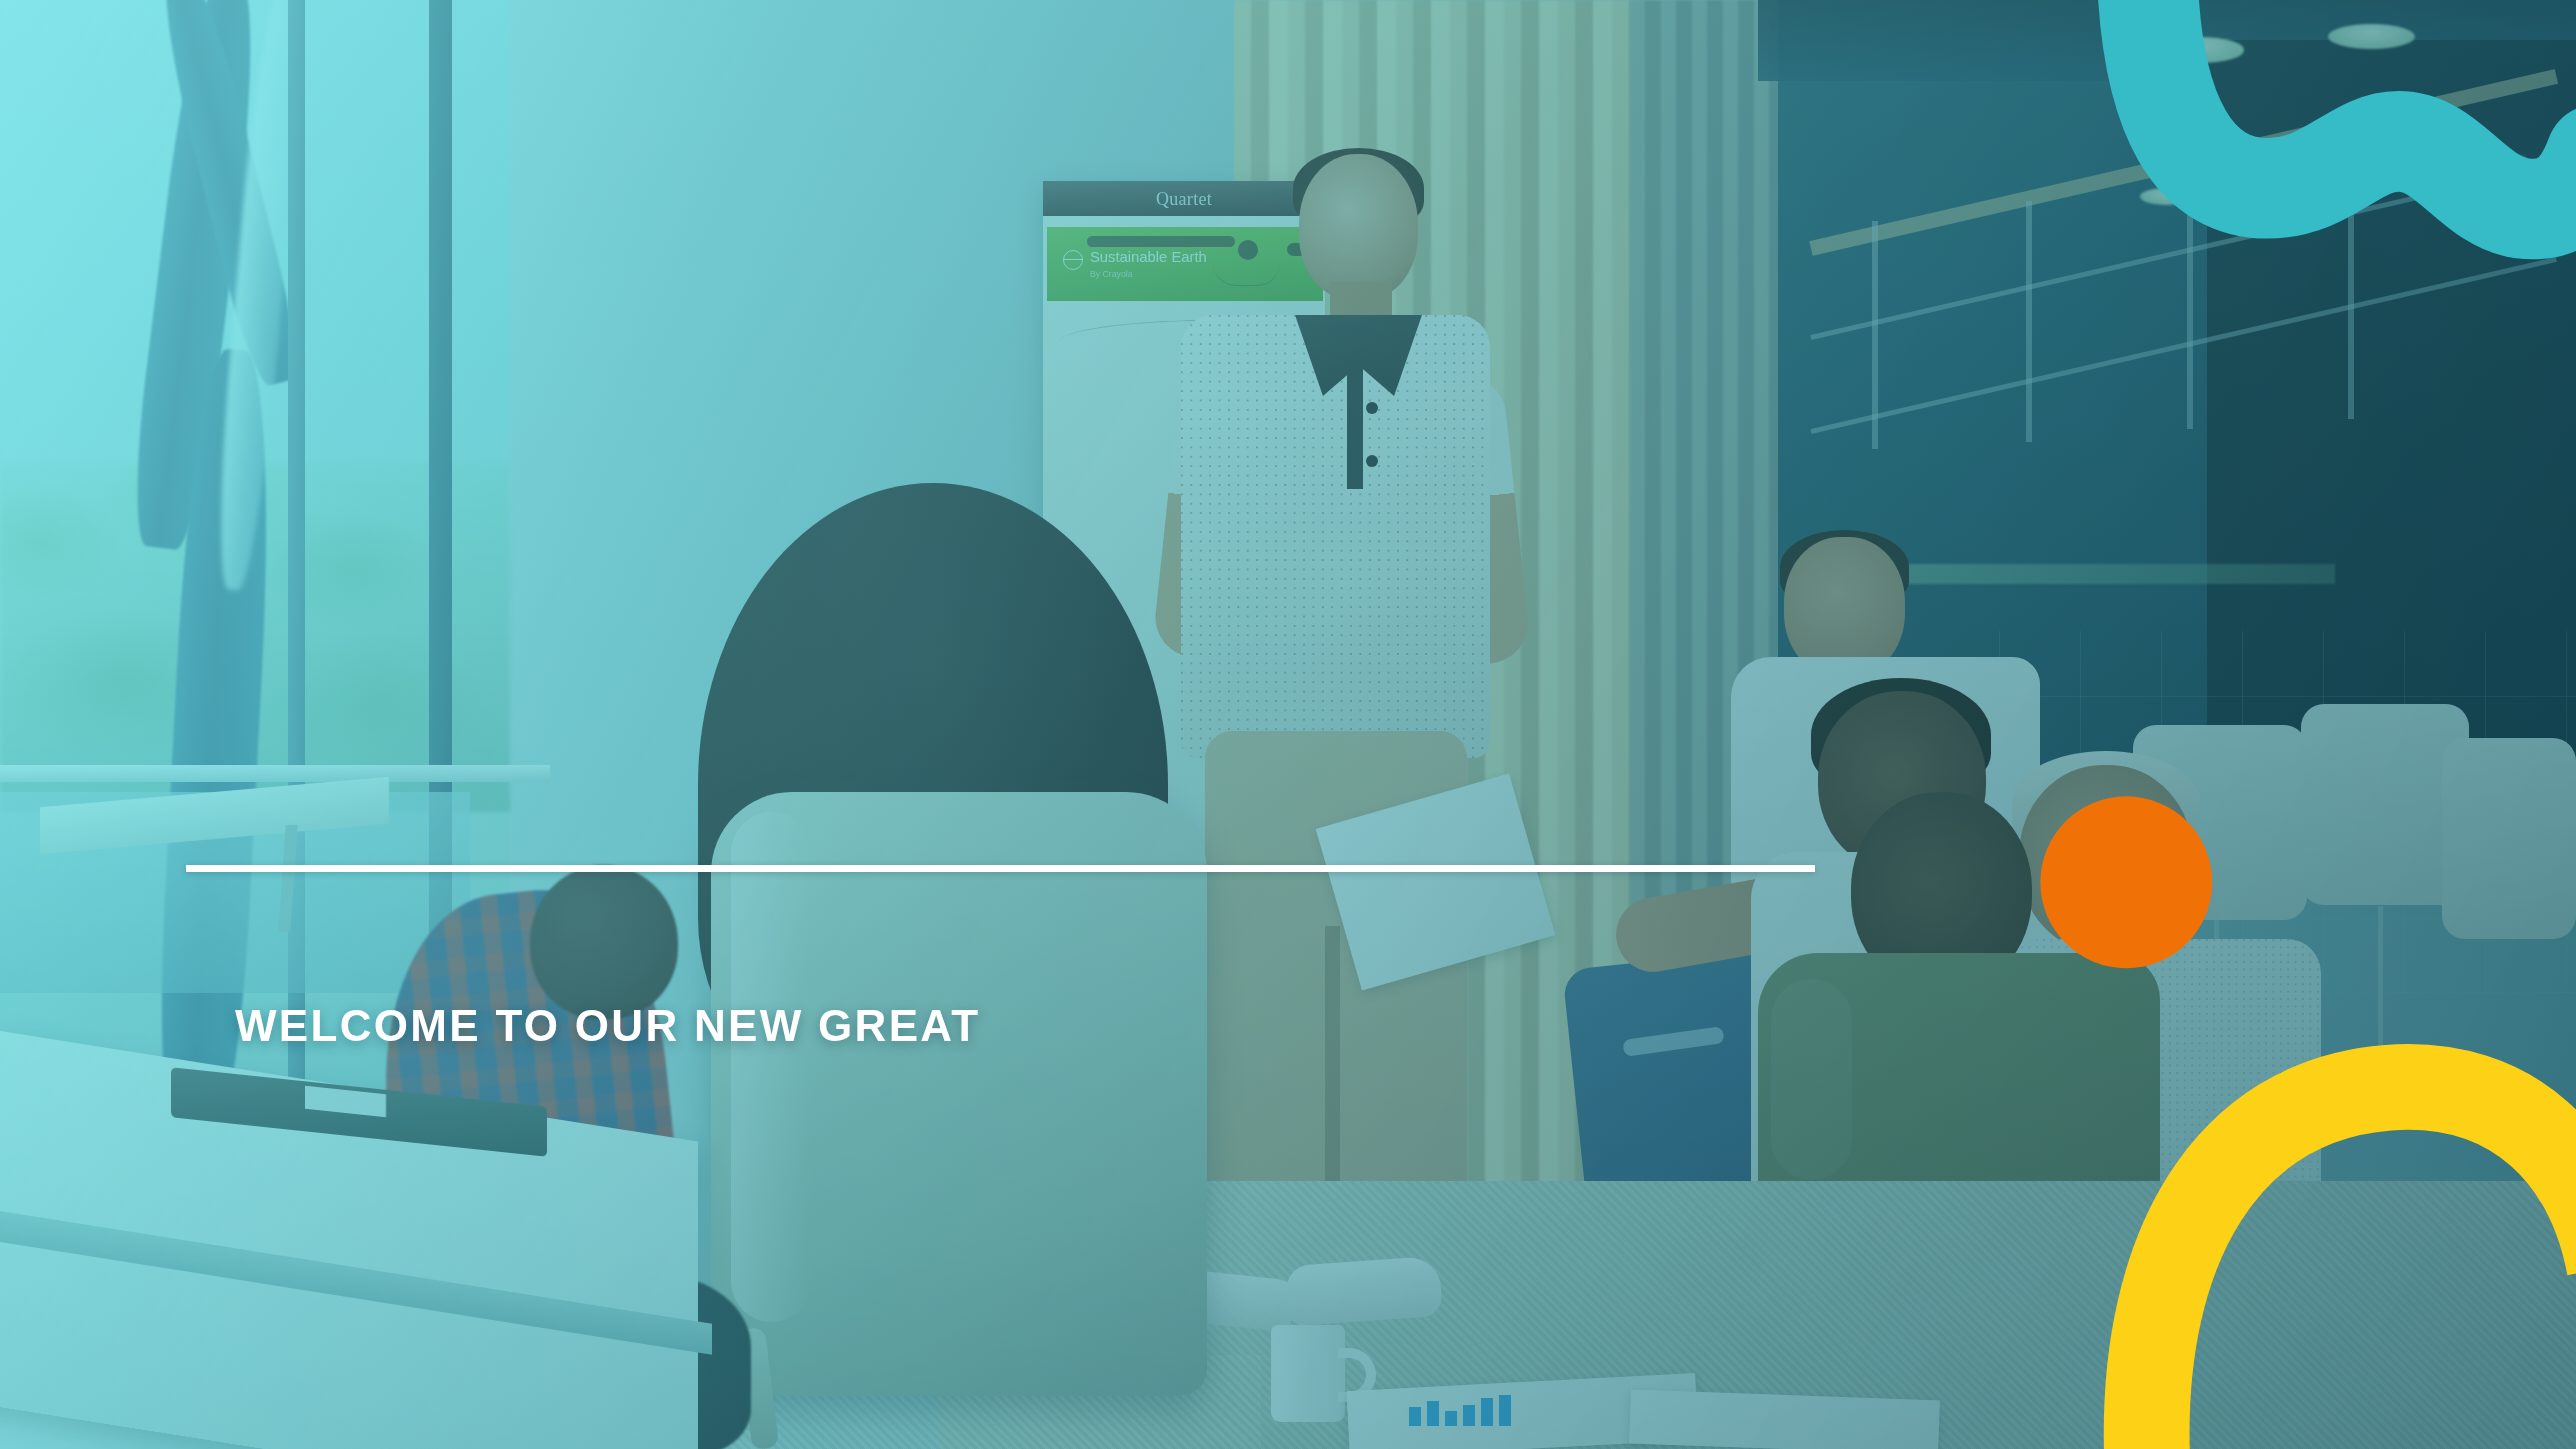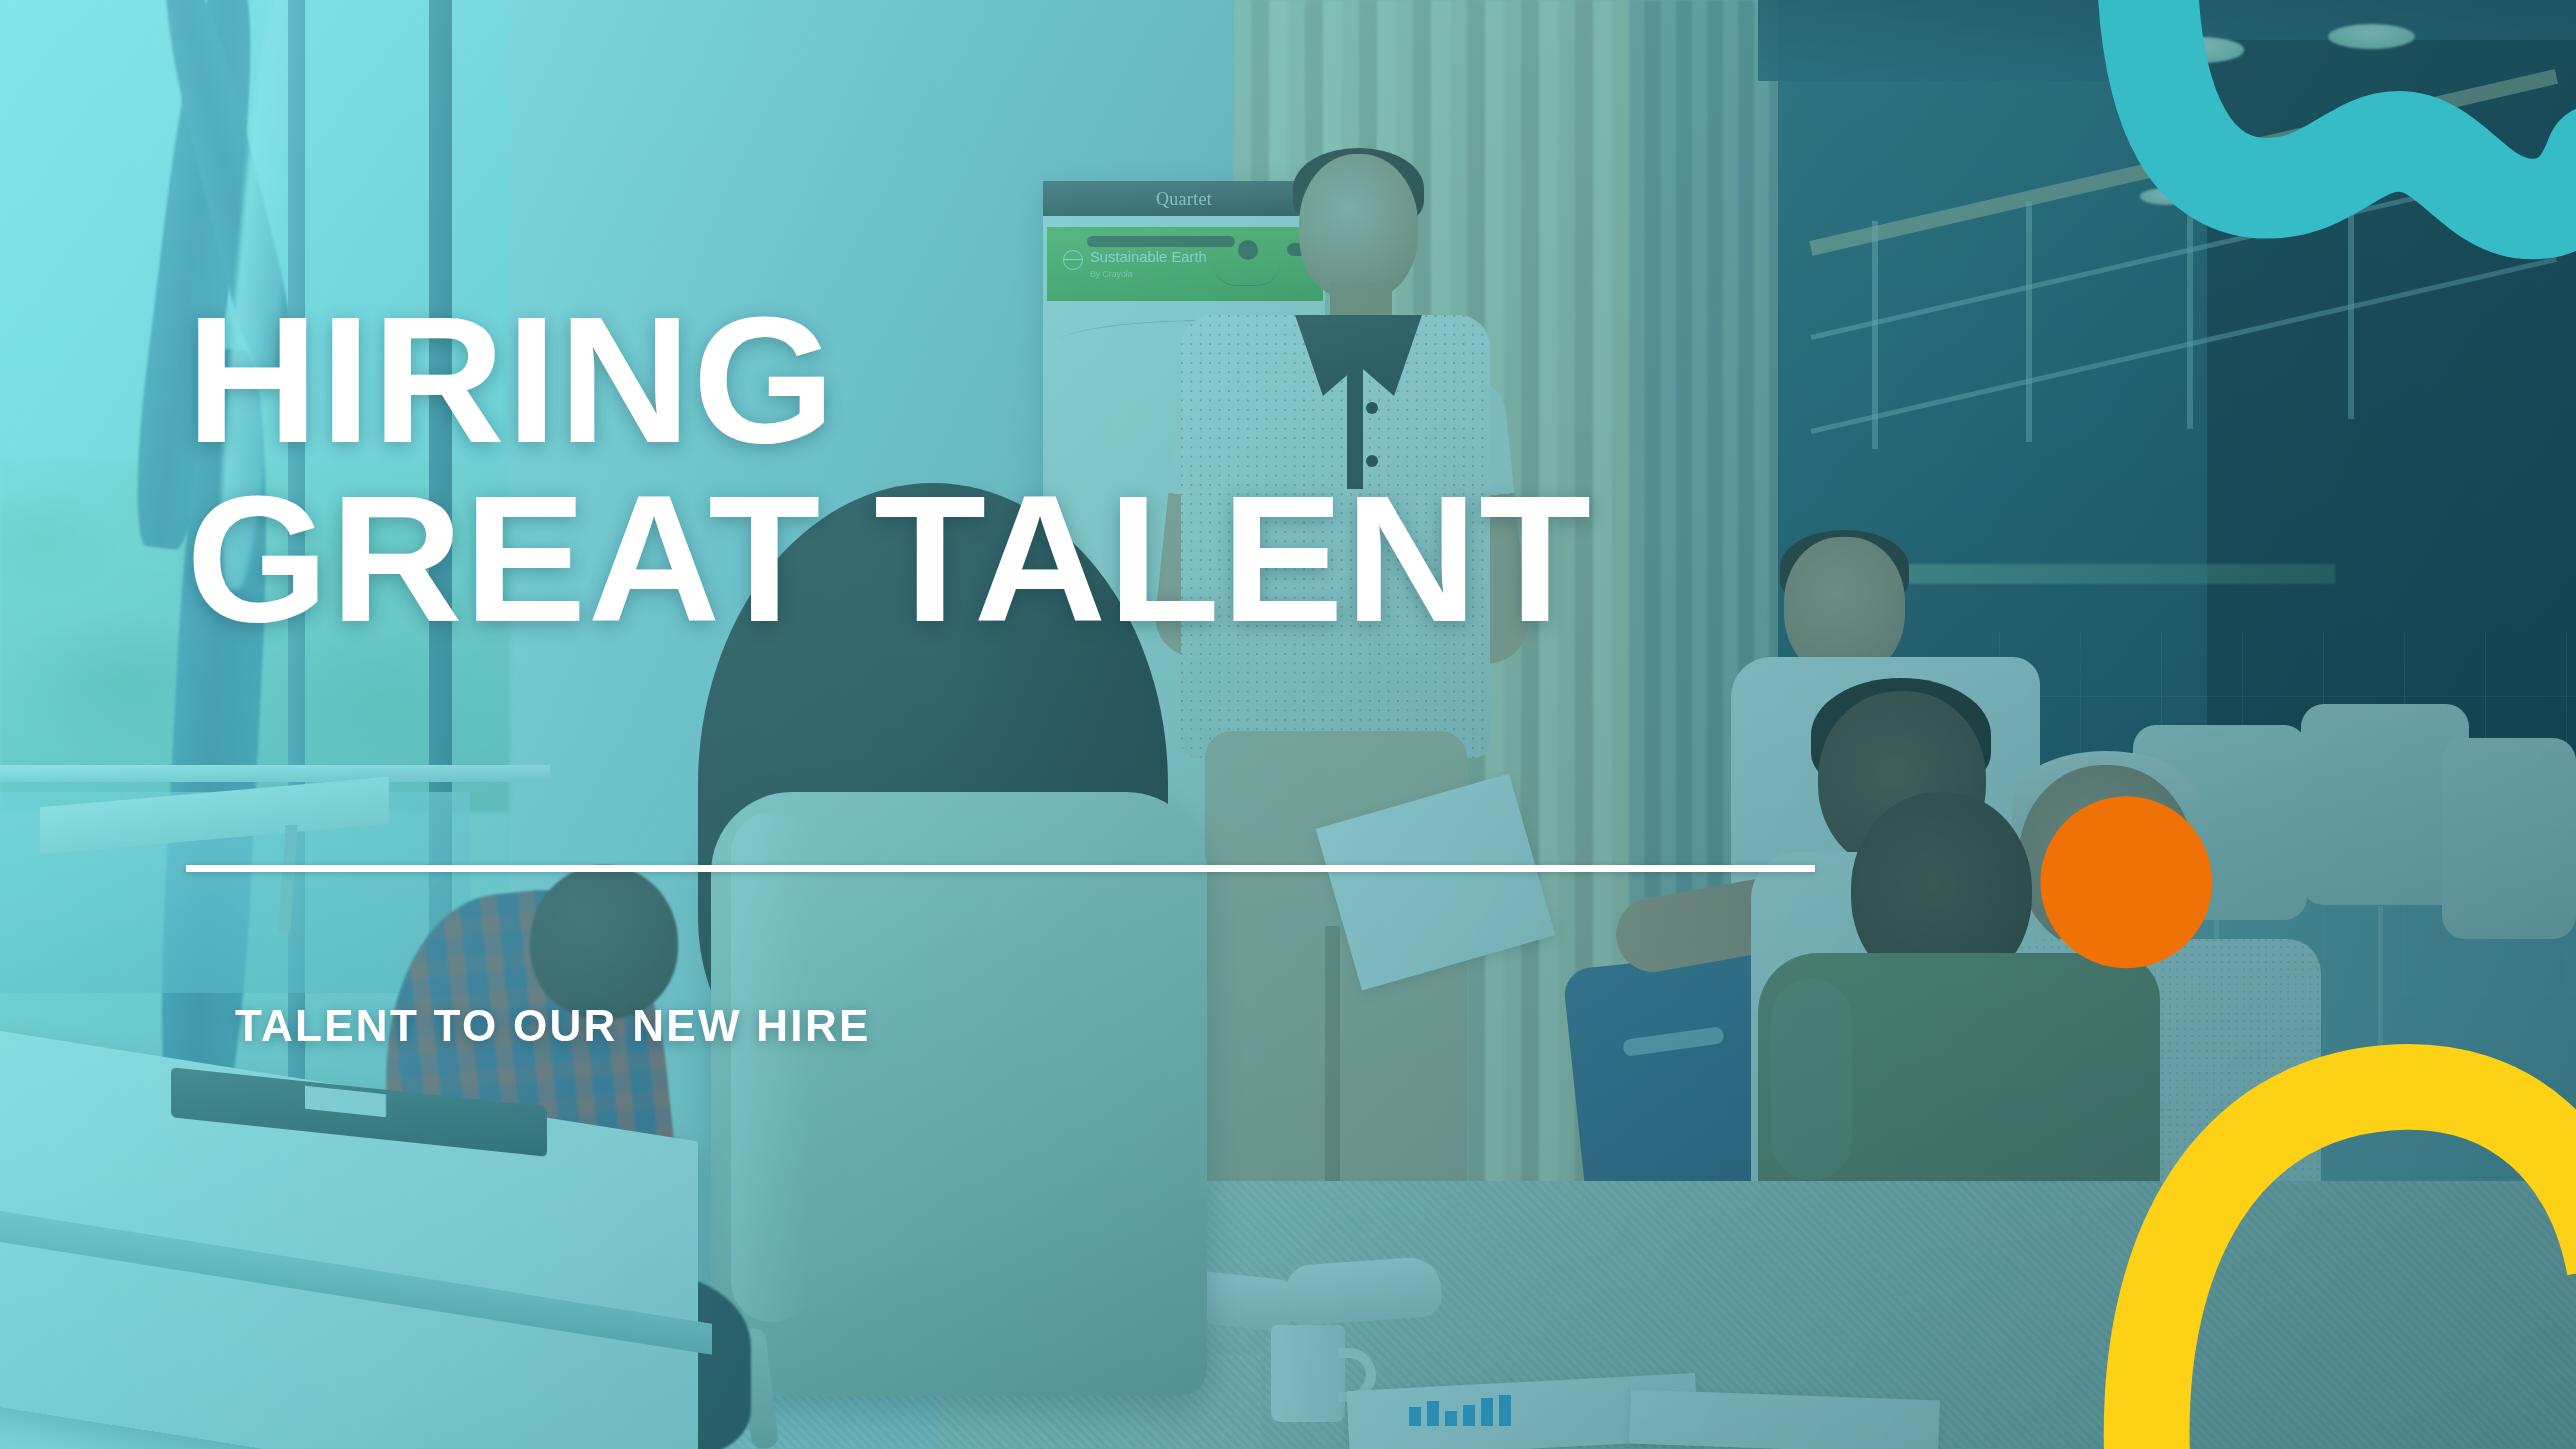--- a/index.html
+++ b/index.html
@@ -673,24 +673,20 @@
 
     <svg style="left:2073px;top:1026px;" width="510" height="429" viewBox="0 0 760 640">
       <path d="M 110 640
                C 100 330, 230 110, 470 92
                C 660 78, 770 200, 800 360" fill="none" stroke="#FCD116" stroke-width="128" stroke-linecap="butt"></path>
     </svg>
   </div>
 
   <div class="content">
 
-    <div class="headline">
-      <span class="l1">HIRING</span>
-      <span class="l2">GREAT TALENT</span>
-    </div>
 
     <div class="rule"></div>
 
-    <div class="subhead">TALENT TO OUR NEW HIRE</div>
+    <div class="subhead">WELCOME TO OUR NEW GREAT</div>
   </div>
 
 </div>
 
 
 </body></html>

